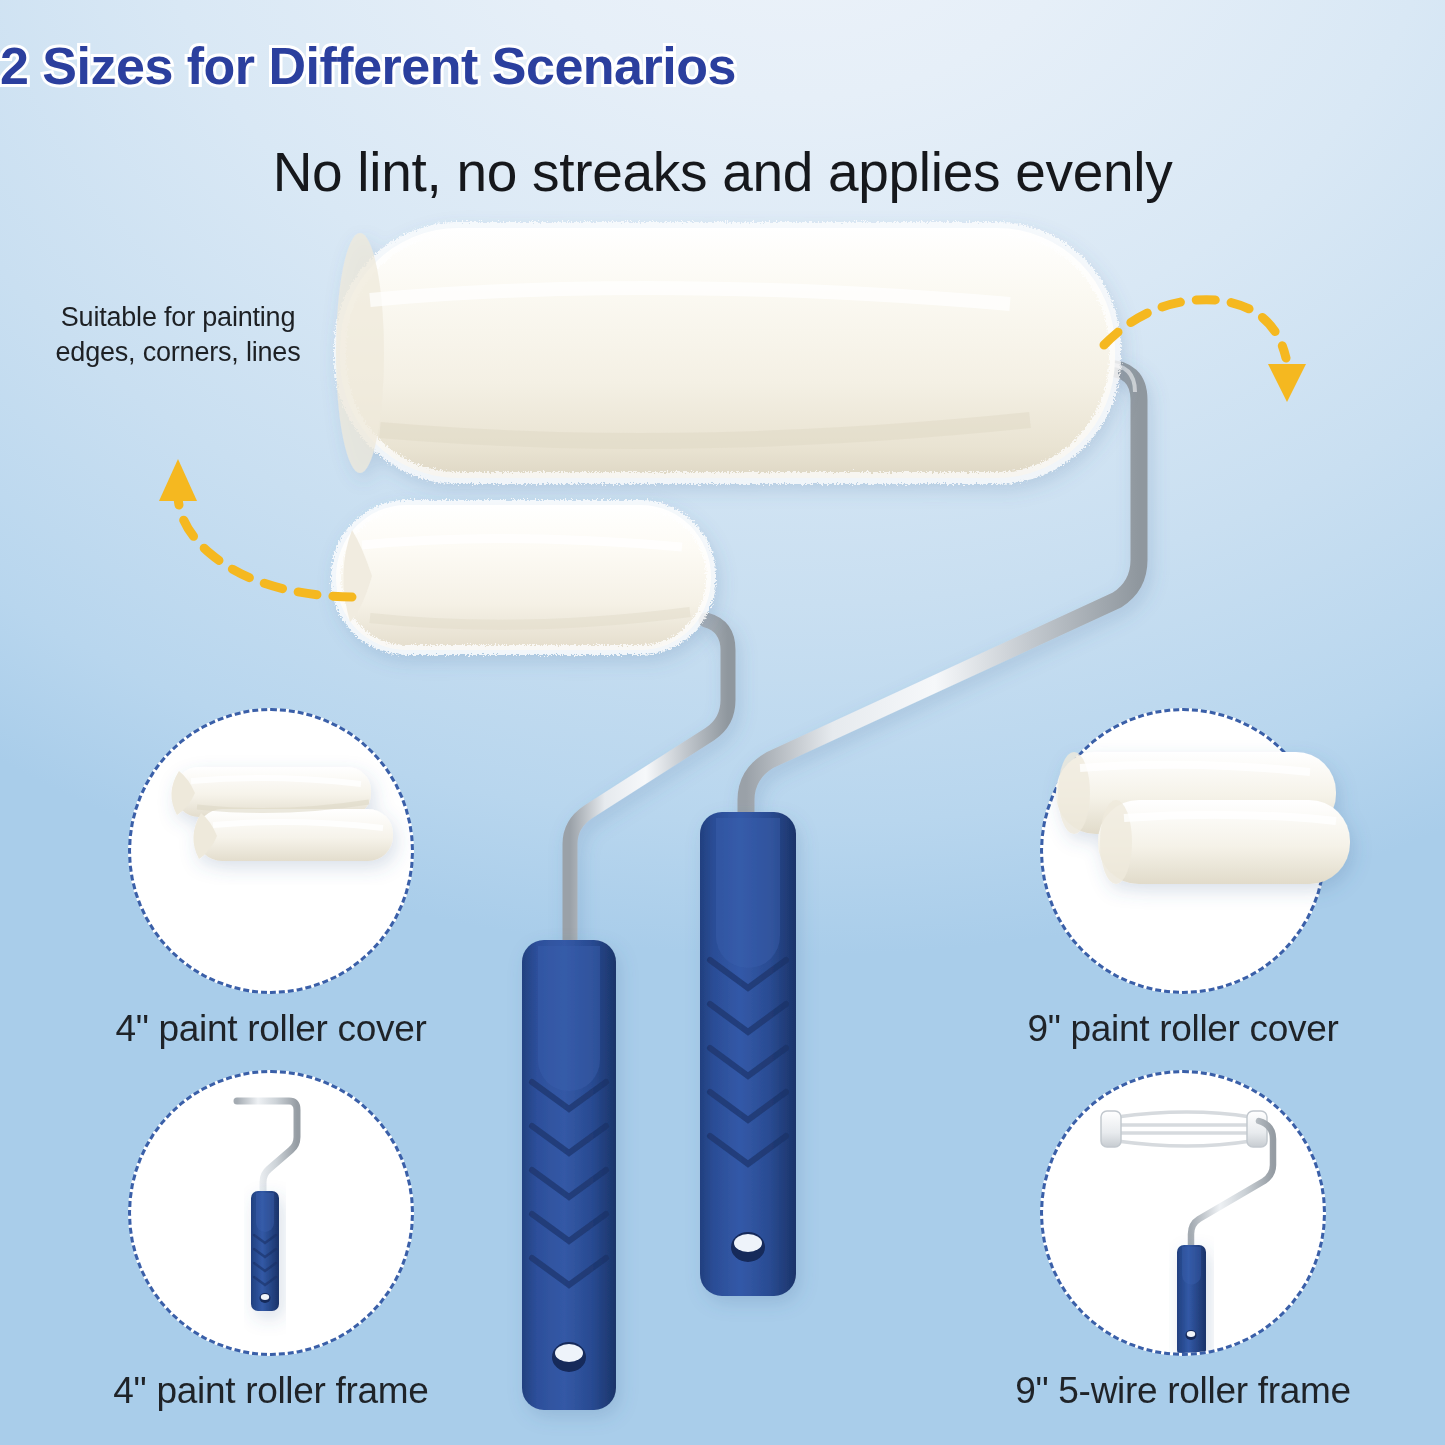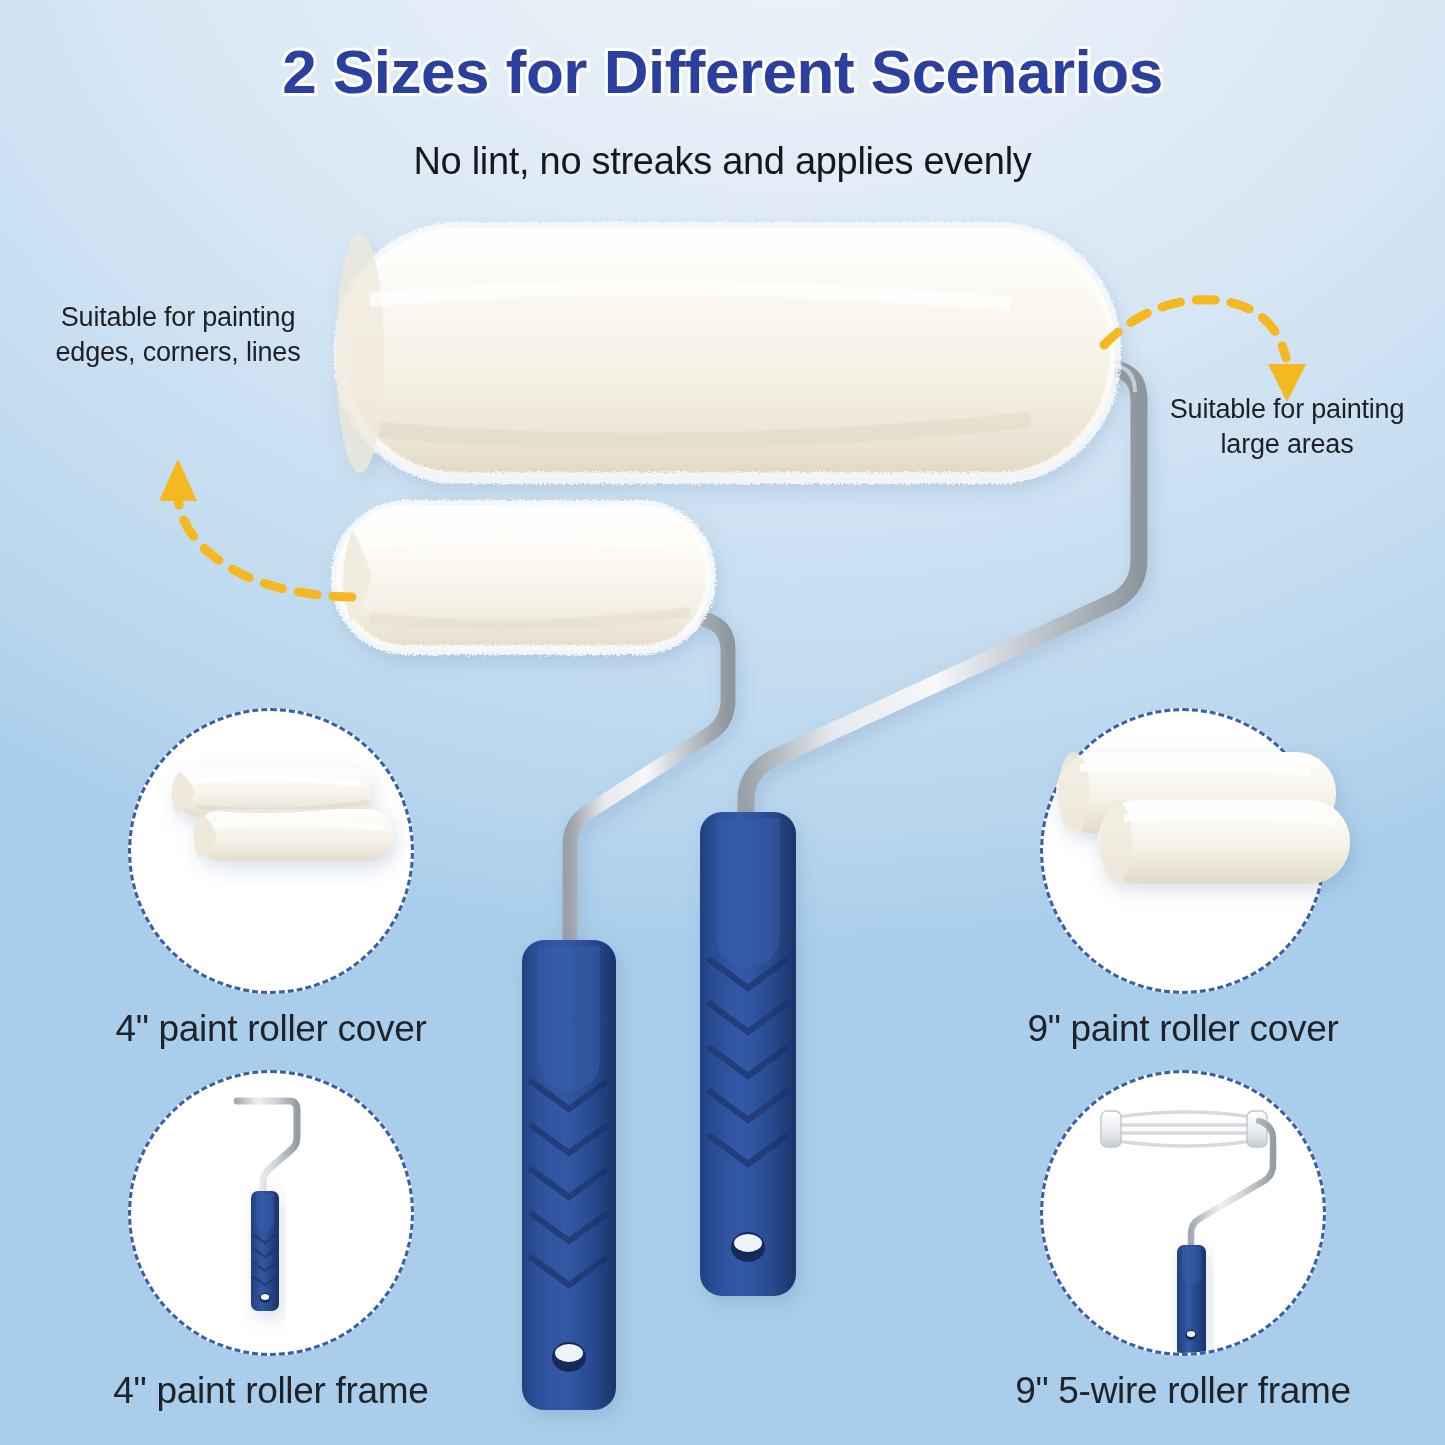--- a/index.html
+++ b/index.html
@@ -25,36 +25,35 @@
       radial-gradient(ellipse 1400px 1100px at 55% -10%,
         #eef3fa 0%, #e6eff8 22%, #d9e8f5 46%, #c9dff1 68%, #b8d6ee 88%, #a9cdea 100%),
       linear-gradient(160deg, #e9f1fa 0%, #d3e5f4 40%, #b2d3ec 75%, #8ec0e6 100%);
   }
 
   
   .title {
     position: absolute;
     left: 0; right: 0;
     top: 36px;
-    text-align: center;
-    font-size: 62px;
+    font-size: 52px;
     font-weight: bold;
     letter-spacing: -0.5px;
     color: #2b3f9e;
     -webkit-text-stroke: 6px #ffffff;
     paint-order: stroke fill;
     white-space: nowrap;
   }
 
   .subtitle {
     position: absolute;
     left: 0; right: 0;
     top: 140px;
     text-align: center;
-    font-size: 38px;
+    font-size: 55px;
     color: #16181c;
     letter-spacing: -0.3px;
   }
 
   
   .callout {
     position: absolute;
     font-size: 27px;
     line-height: 1.28;
     color: #1d2024;
@@ -219,21 +218,20 @@
       <ellipse cx="569" cy="1353" rx="14" ry="9" fill="#eef3fa"></ellipse>
     </g>
   </svg>
 
   <div class="callout" id="callout-left">Suitable for painting edges, corners, lines</div>
   <svg class="arrow-svg" style="left:140px; top:455px;" width="220" height="165" viewBox="0 0 220 165">
     <path d="M212 142 Q120 140 72 100 Q40 74 38 42" fill="none" stroke="#f5b820" stroke-width="9" stroke-dasharray="19 16" stroke-linecap="round"></path>
     <polygon points="38,4 57,46 19,46" fill="#f5b820"></polygon>
   </svg>
 
-  <div class="callout" id="callout-right">Suitable for painting large areas</div>
   <svg class="arrow-svg" style="left:1096px; top:288px;" width="220" height="120" viewBox="0 0 220 120">
     <path d="M8 57 Q56 8 120 12 Q178 18 190 70" fill="none" stroke="#f5b820" stroke-width="9" stroke-dasharray="19 16" stroke-linecap="round"></path>
     <polygon points="172,76 210,76 191,114" fill="#f5b820"></polygon>
   </svg>
 
   <div class="thumb" id="thumb-cover-4">
     <div class="disc">
       <div class="art">
         <svg width="286" height="286" viewBox="0 0 286 286">
           <defs>

